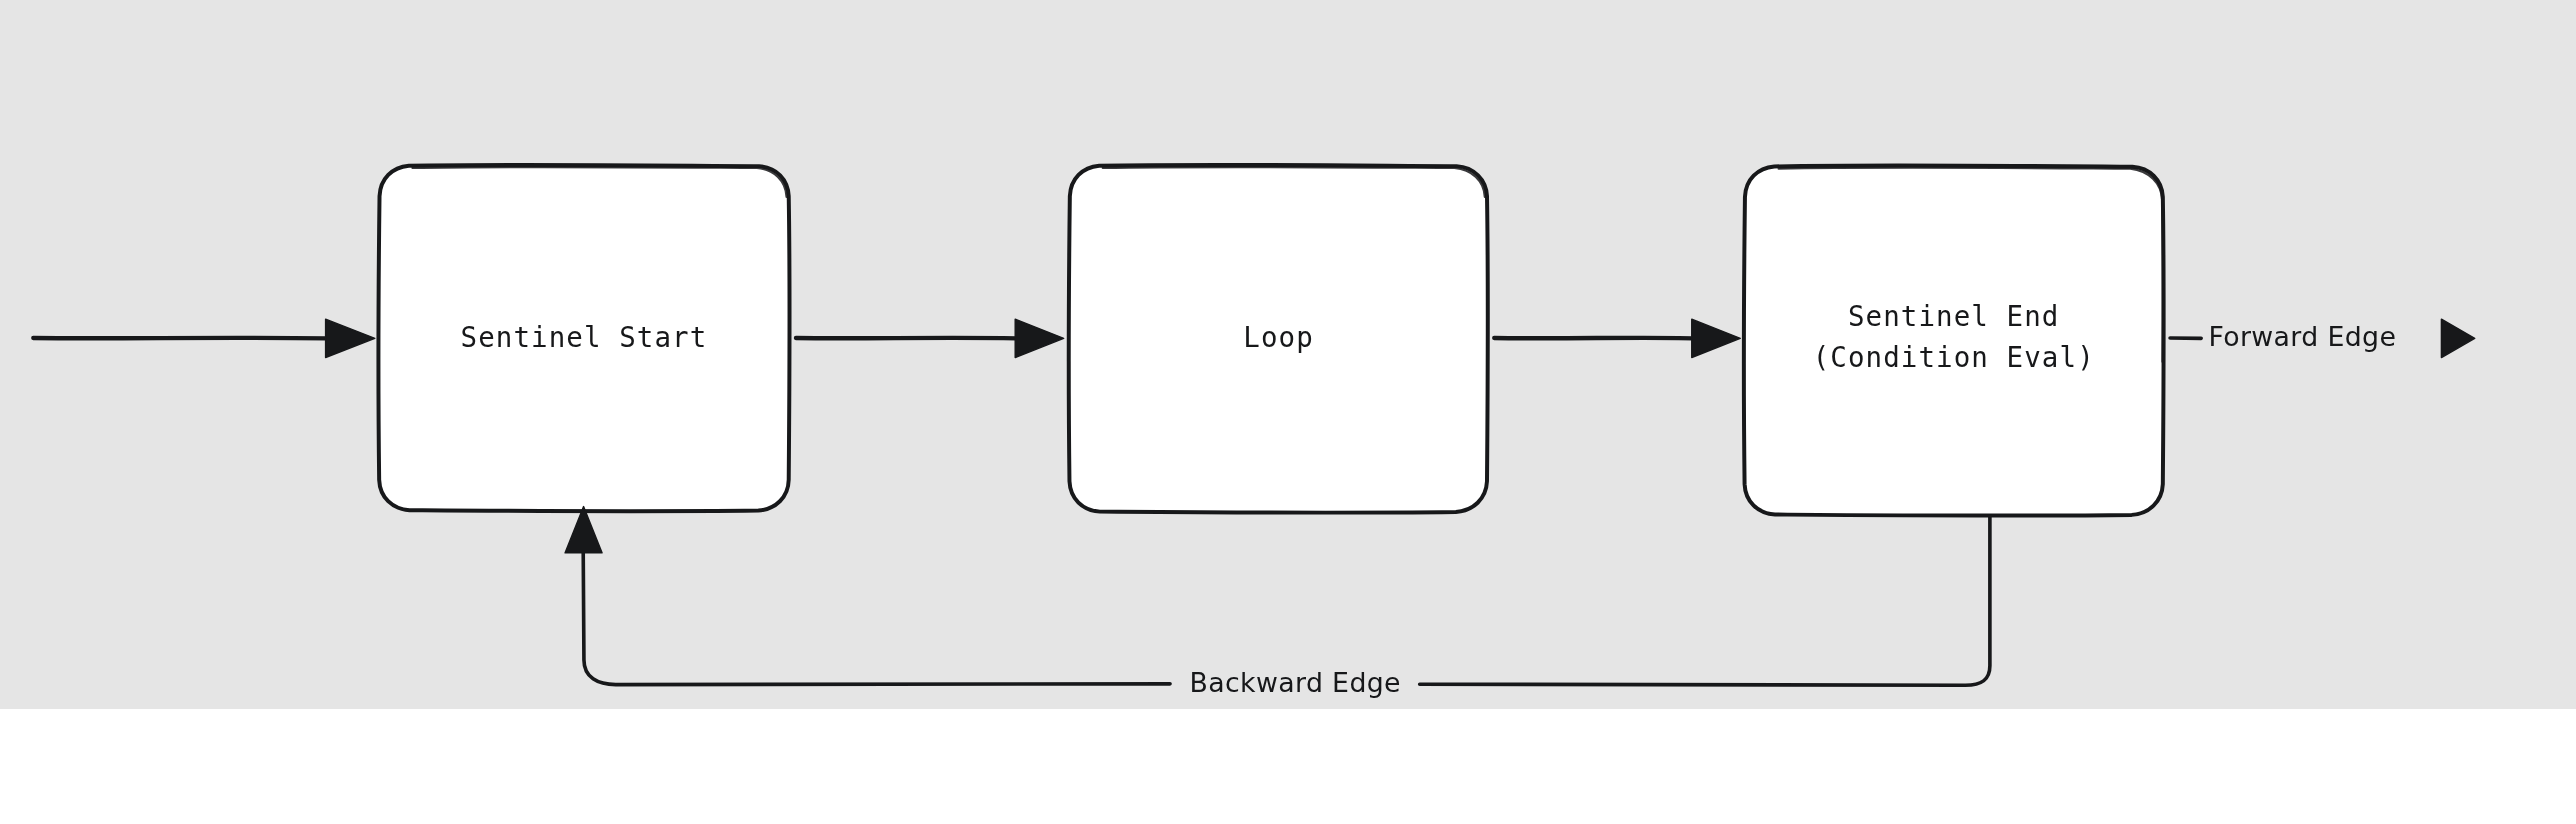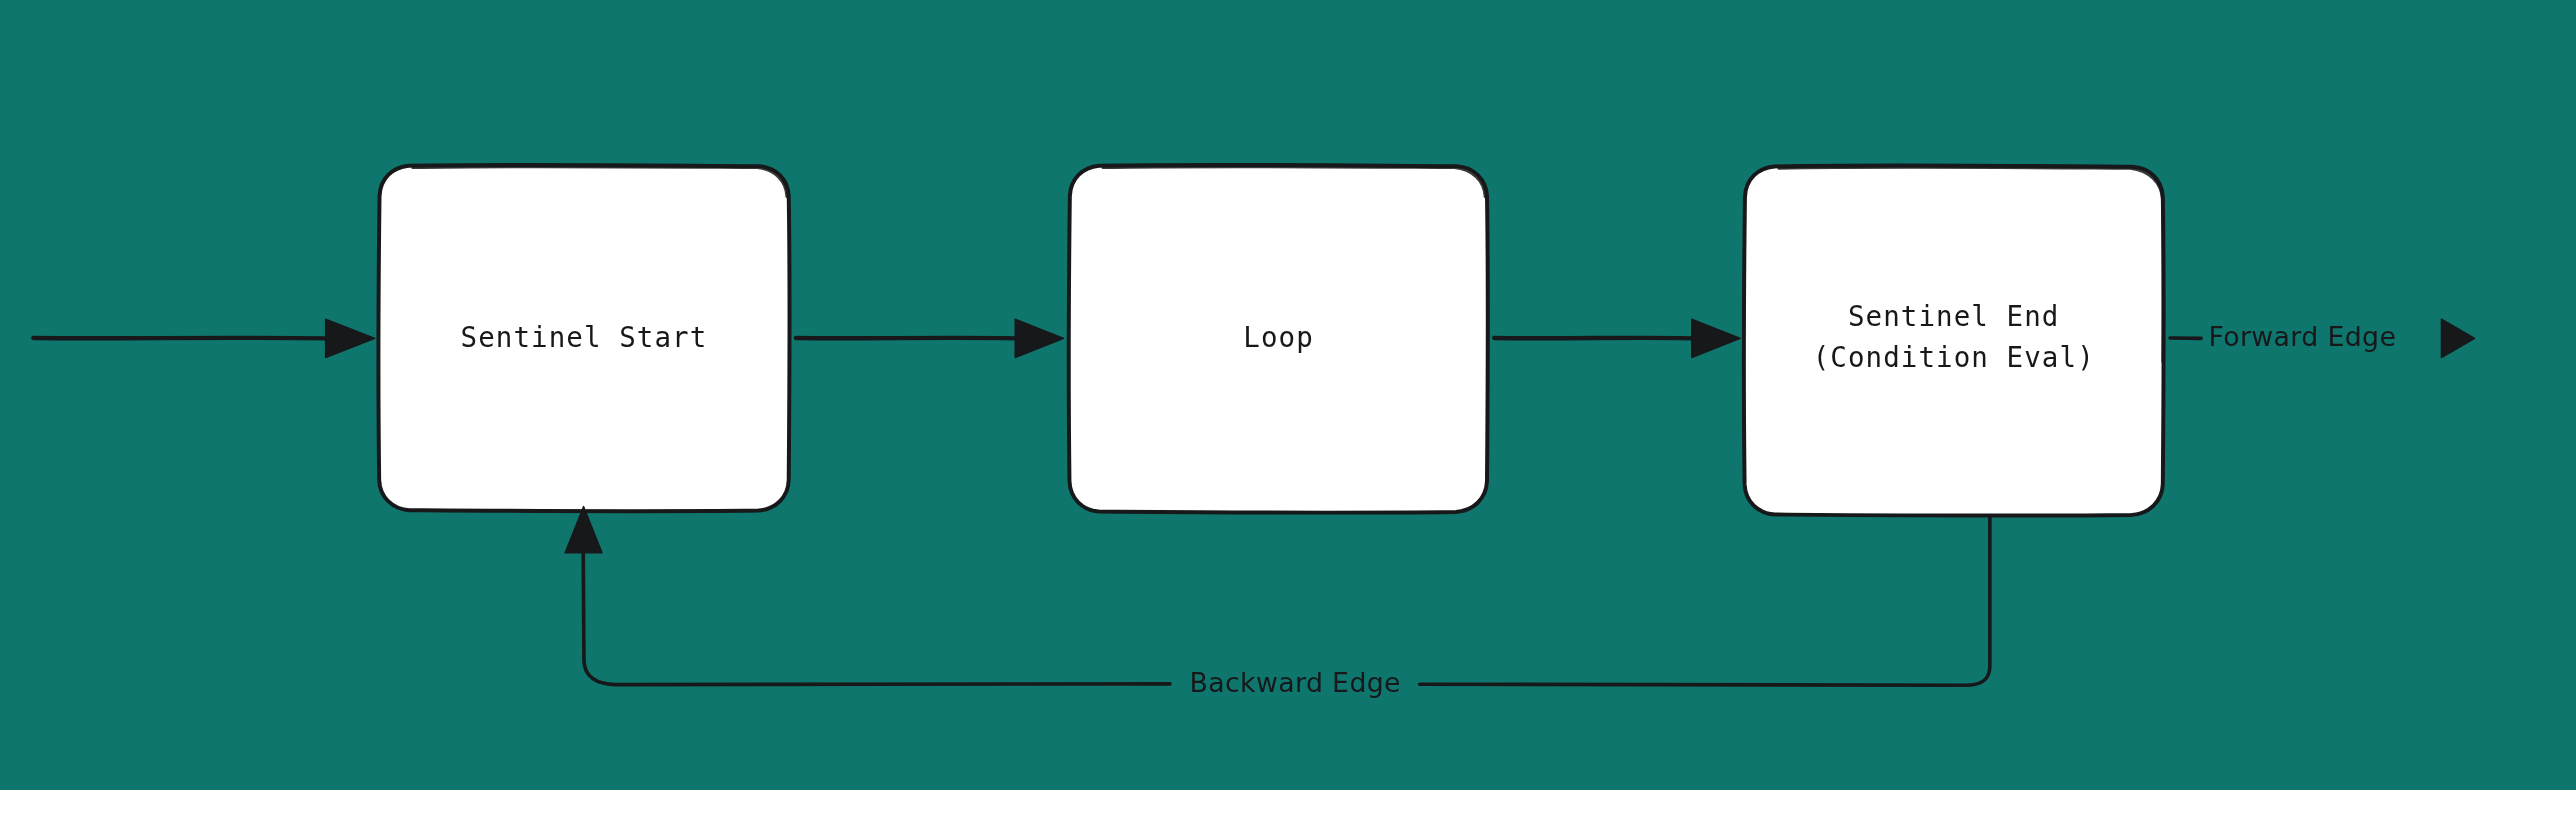--- a/index.html
+++ b/index.html
@@ -9,22 +9,22 @@
   }
   body {
     width: 2576px;
     height: 825px;
     overflow: hidden;
     font-family: "DejaVu Sans", sans-serif;
   }
   #diagram-root {
     position: relative;
     width: 2576px;
-    height: 790px;
-    background: #0f766e;
+    height: 709px;
+    background: #e5e5e5;
   }
   svg#flow-svg {
     position: absolute;
     top: 0;
     left: 0;
     width: 2576px;
     height: 825px;
     display: block;
   }
   .node-shape {

